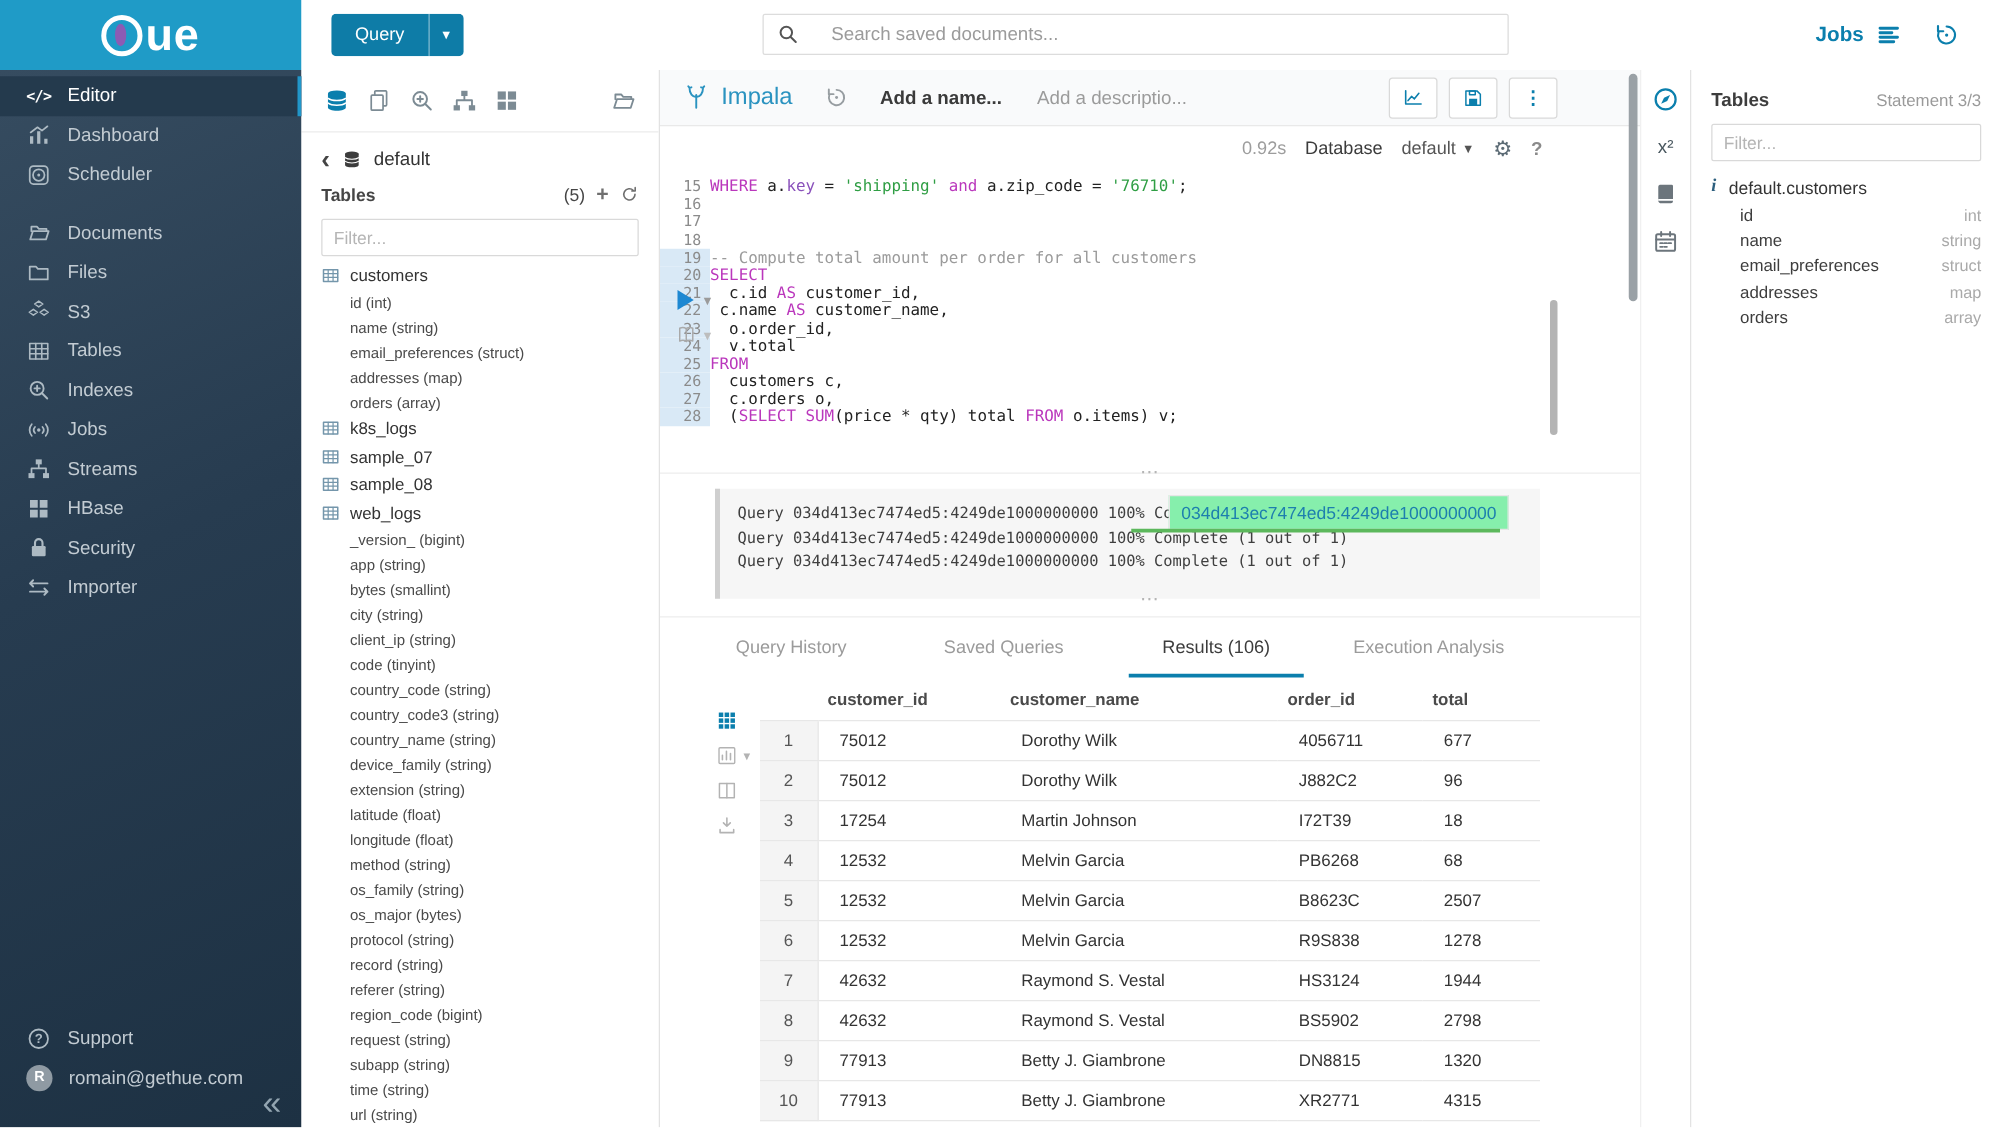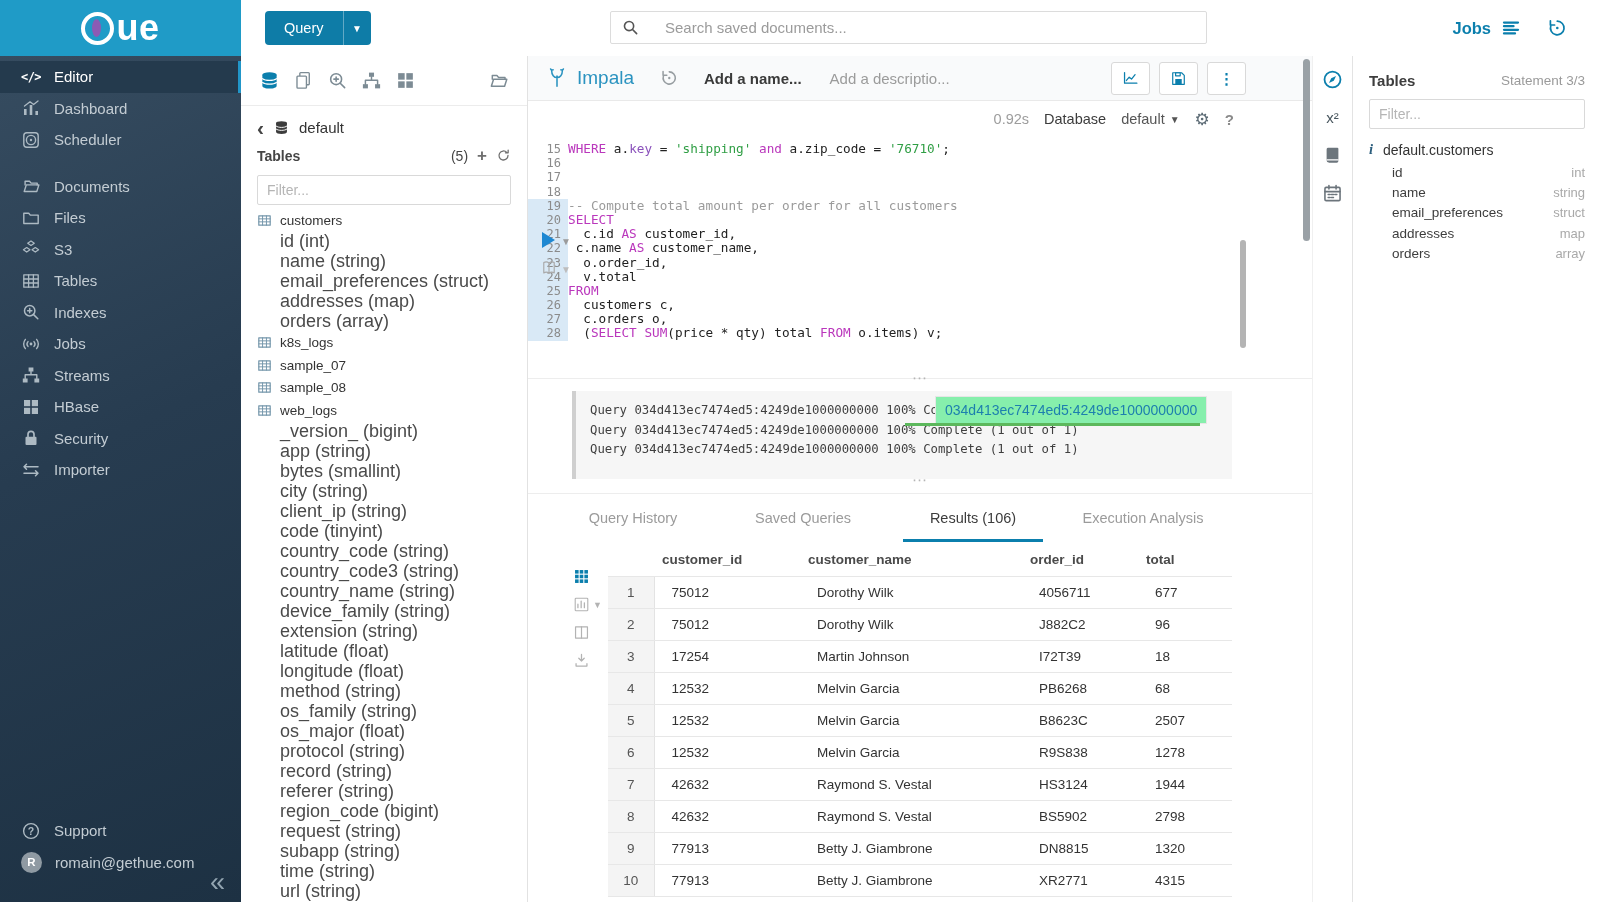--- a/index.html
+++ b/index.html
@@ -58,21 +58,21 @@
   .tables-head{display:flex;align-items:center;height:29px}
   .tables-head .t{font-weight:bold;font-size:14px;color:#454545}
   .th-right{margin-left:auto;display:flex;gap:9px;align-items:center;font-size:14px;color:#454545}
   .th-right .ic{width:15px;height:15px;color:#6f6f6f;cursor:pointer}
   .th-plus{font-size:17px;font-weight:bold;color:#6f6f6f;cursor:pointer;line-height:1}
   .filter{width:100%;box-sizing:border-box;height:30px;border:1px solid #d9d9d9;border-radius:2px;padding:0 9px;
           font-size:14px;font-family:inherit;color:#333;margin:5px 0 4px;outline:none}
   .filter::placeholder{color:#b5b5b5}
   .tree-table{display:flex;align-items:center;gap:8px;height:22.5px;font-size:13.5px;color:#333;cursor:pointer}
   .tree-table .ic{width:15px;height:15px;color:#7496ab}
-  .tree-col{padding-left:23px;height:20px;display:flex;align-items:center;font-size:18px;color:#4a4a4a;cursor:pointer}
+  .tree-col{padding-left:23px;height:20px;display:flex;align-items:center;font-size:12px;color:#4a4a4a;cursor:pointer}
 
   
   .editor-col{width:784px;flex-shrink:0;position:relative}
   .snippet-header{position:absolute;top:0;left:0;right:0;height:45px;background:#f9fafb;border-bottom:1px solid #e9e9e9;
                   display:flex;align-items:center;padding-left:18px;box-sizing:border-box}
   .engine-ic{width:22px;height:22px;color:#2b93c0;margin-right:9px}
   .engine-name{font-size:19px;color:#2b93c0}
   .hist-ic{width:18px;height:18px;color:#979da1;margin:0 26px 0 26px;cursor:pointer}
   .add-name{font-weight:bold;color:#3a3a3a;font-size:15px;margin-right:28px;cursor:text}
   .add-desc{color:#9b9b9b;font-size:15px;cursor:text}
@@ -462,21 +462,21 @@
             <div class="tree-col">code (tinyint)</div>
             <div class="tree-col">country_code (string)</div>
             <div class="tree-col">country_code3 (string)</div>
             <div class="tree-col">country_name (string)</div>
             <div class="tree-col">device_family (string)</div>
             <div class="tree-col">extension (string)</div>
             <div class="tree-col">latitude (float)</div>
             <div class="tree-col">longitude (float)</div>
             <div class="tree-col">method (string)</div>
             <div class="tree-col">os_family (string)</div>
-            <div class="tree-col">os_major (float)</div>
+            <div class="tree-col">os_major (bytes)</div>
             <div class="tree-col">protocol (string)</div>
             <div class="tree-col">record (string)</div>
             <div class="tree-col">referer (string)</div>
             <div class="tree-col">region_code (bigint)</div>
             <div class="tree-col">request (string)</div>
             <div class="tree-col">subapp (string)</div>
             <div class="tree-col">time (string)</div>
             <div class="tree-col">url (string)</div>
             <div class="tree-col">user_agent (string)</div>
           </div>

